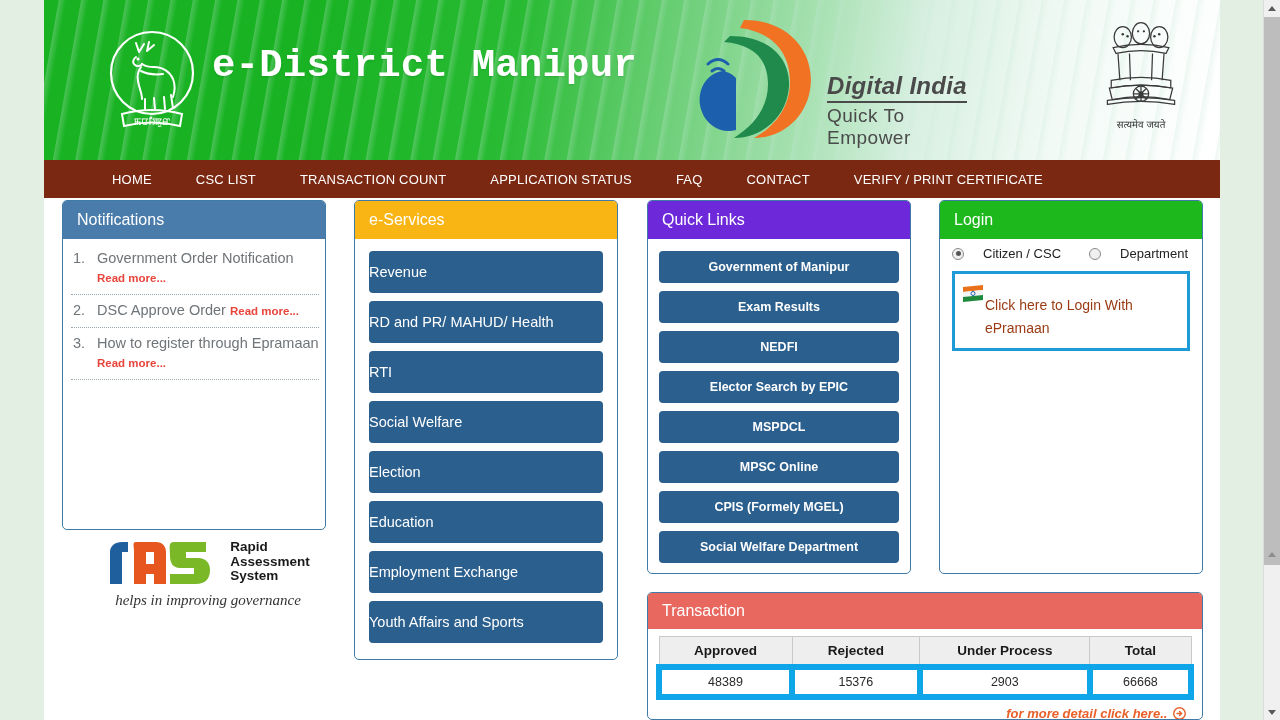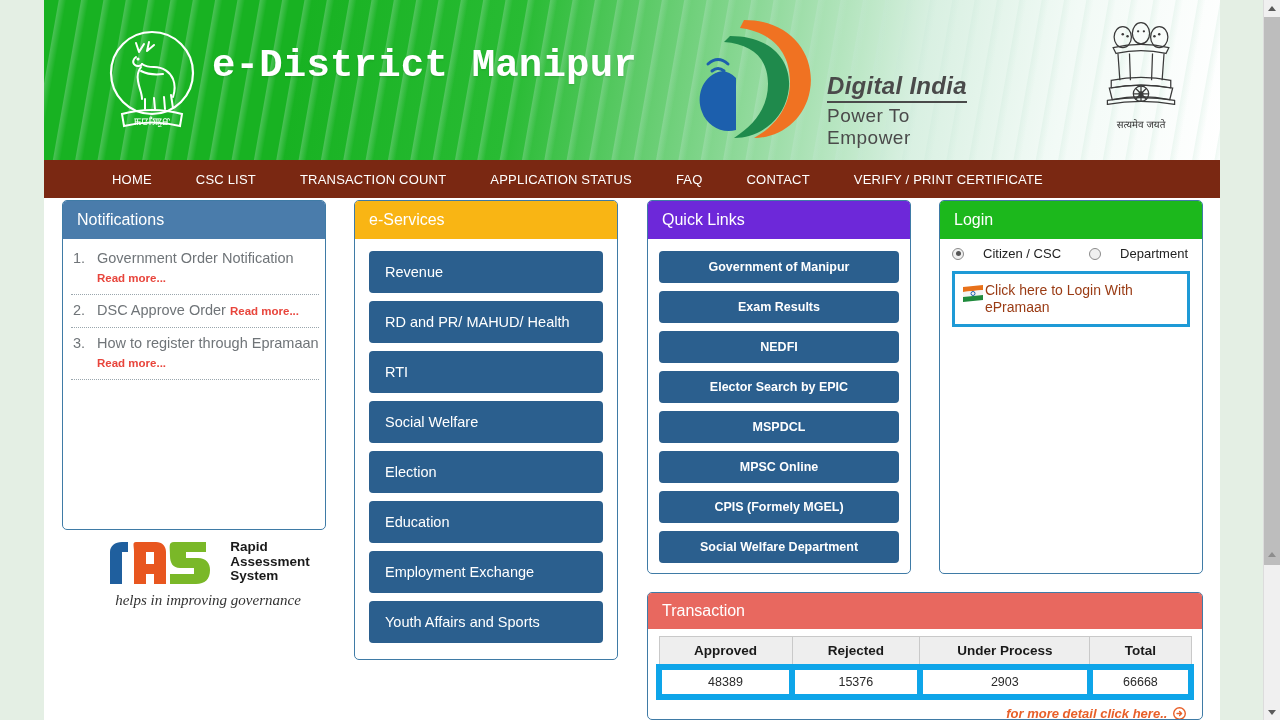--- a/index.html
+++ b/index.html
@@ -224,21 +224,21 @@
   .svc-btn, .ql-btn {
     background: #2b5f8e;
     color: #ffffff;
     border-radius: 4px;
     box-sizing: border-box;
     cursor: pointer;
     font-size: 14.5px;
     margin-bottom: 8px;
   }
   .svc-btn {
-    padding: 11px 16px;
+    padding: 11px 0;
     line-height: 20px;
     text-align: left;
   }
   .ql-btn {
     padding: 8px 10px;
     text-align: center;
     font-weight: bold;
     font-size: 12.5px;
     line-height: 16px;
   }
@@ -285,22 +285,23 @@
     background: #ffffff;
     padding: 8px 8px 8px 6px;
     display: flex;
     align-items: flex-start;
     cursor: pointer;
     box-sizing: border-box;
   }
   .epramaan-text {
     color: #9a3b14;
     font-size: 14px;
-    line-height: 17px;
+    line-height: 23px;
     font-weight: normal;
+    margin-top: 12px;
   }
 
   
   #panel-transaction {
     left: 603px; top: 394px; width: 556px; height: 128px;
     border: 1px solid #3f7ba6;
   }
   #panel-transaction .panel-head { background: #e8685f; height: 36px; line-height: 36px; }
   .txn-wrap { padding: 7px 8px 0 8px; }
   table.txn {
@@ -407,21 +408,21 @@
           <path d="M46 22 C92 22 110 52 104 80 C99 106 76 124 50 124 C72 110 84 92 84 70 C84 44 68 30 40 28 Z" fill="#1f8a4c"></path>
           <path d="M34 58 C18 64 12 82 18 98 C23 112 38 120 52 116 L52 64 C46 58 40 56 34 58 Z" fill="#1c5fad"></path>
           <g fill="none" stroke="#1c5fad" stroke-width="3" stroke-linecap="round">
             <path d="M24 50 q10 -9 20 0"></path>
             <path d="M28 57 q6 -5 12 0"></path>
           </g>
           <circle cx="34" cy="63" r="3" fill="#1c5fad"></circle>
         </svg>
         <div class="di-text">
           <div class="di-line1">Digital India</div>
-          <div class="di-line2">Power To Empower</div>
+          <div class="di-line2">Quick To Empower</div>
         </div>
       </div>
 
       <div class="ashoka">
         <svg viewBox="0 0 86 100" width="86" height="96">
           <g fill="none" stroke="#3a3a3a" stroke-width="1.3">
             <ellipse cx="43" cy="18" rx="9" ry="11"></ellipse>
             <ellipse cx="24" cy="22" rx="9" ry="11"></ellipse>
             <ellipse cx="62" cy="22" rx="9" ry="11"></ellipse>
             <path d="M14 33 q29 -7 58 0 l-3 6 q-26 -6 -52 0 z"></path>

